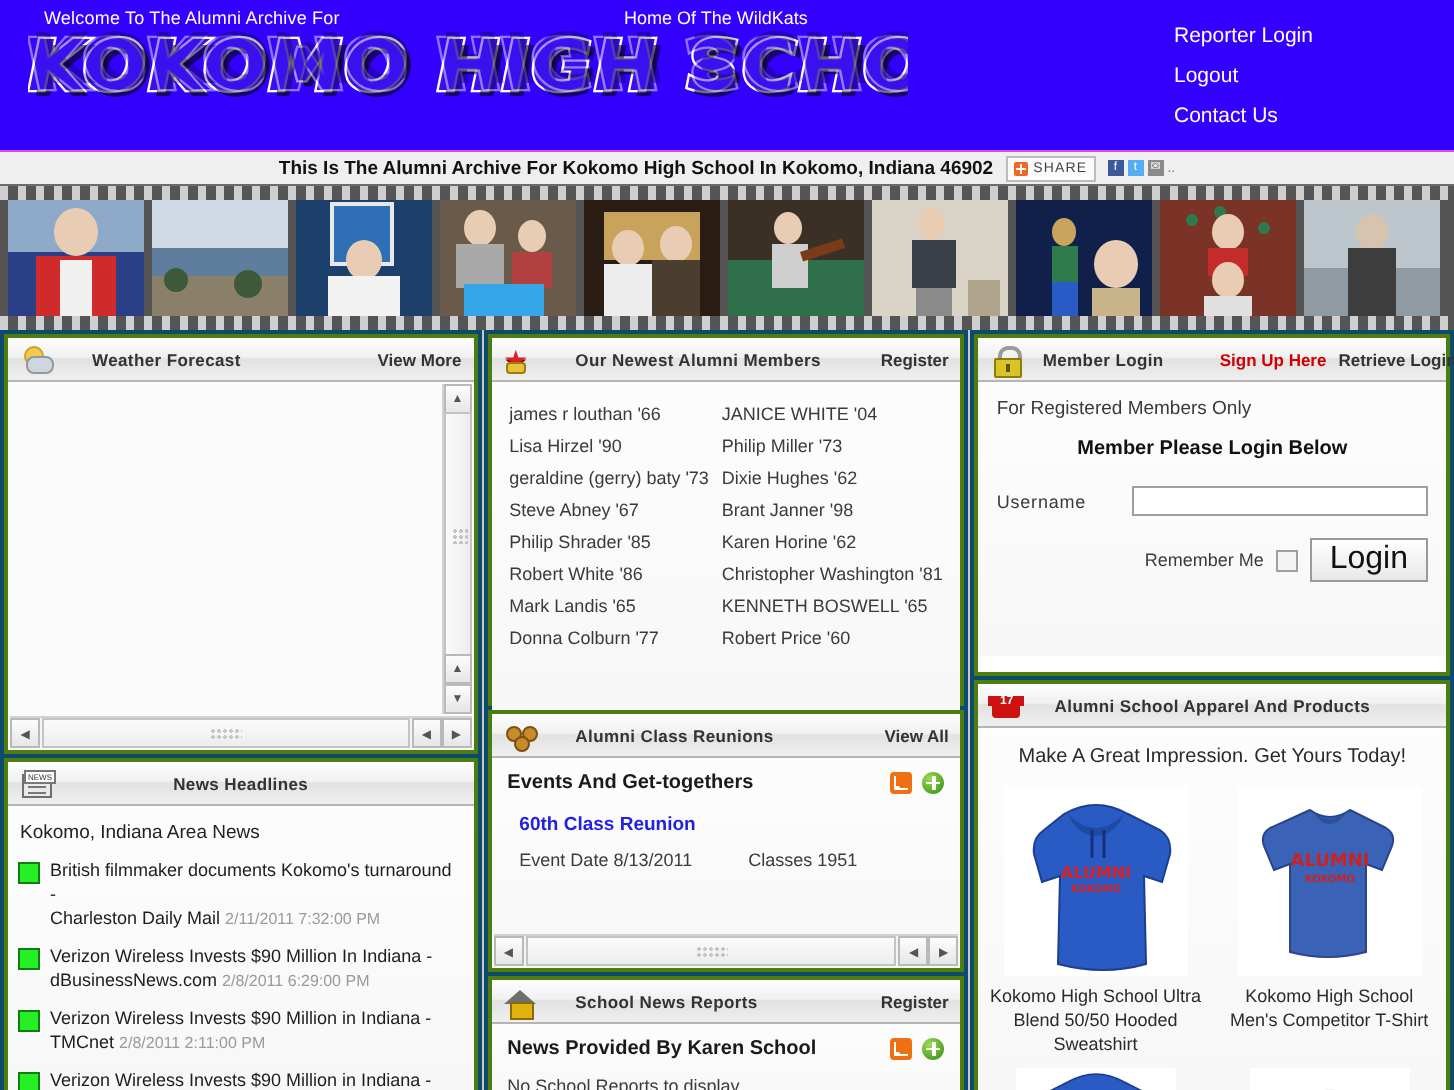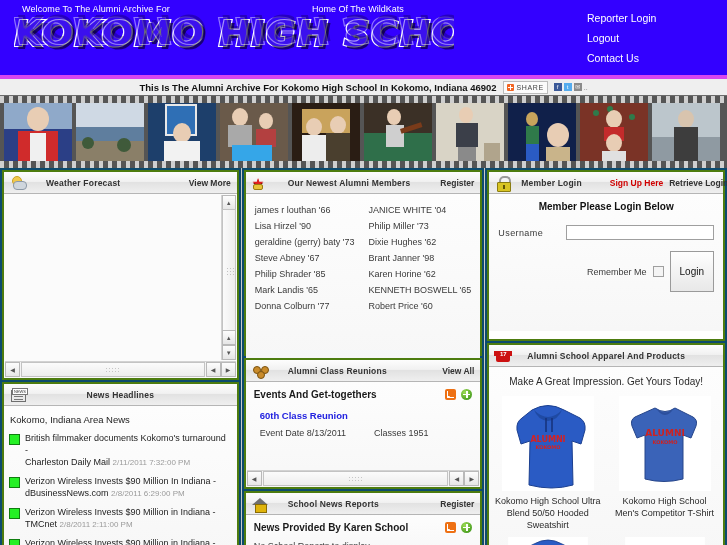--- a/index.html
+++ b/index.html
@@ -30,21 +30,21 @@
     transform:scaleX(1.06);transform-origin:left center;
   }
   .logo-refl{
     margin-top:-4px;
     transform:scaleY(-1) scaleX(1.06);transform-origin:left top;
     opacity:.45;
     filter:blur(.2px);
   }
 
   
-  .tagbar{position:relative;width:727px;height:16px;background:#efefef;border-top:4px solid #d946ef;border-bottom:1px solid #6b6b6b;}
+  .tagbar{position:relative;width:727px;height:16px;background:#efefef;border-top:1px solid #d946ef;border-bottom:1px solid #6b6b6b;}
   .tagbar-inner{display:flex;align-items:center;justify-content:center;height:16px;gap:6px;}
   .tagline{font-size:9.5px;font-weight:bold;color:#111;}
   .share-btn{display:inline-flex;align-items:center;gap:3px;border:1px solid #bcbcbc;background:#fbfbfb;height:11px;padding:0 3px;}
   .share-sq{width:7px;height:7px;background:#f26522;border-radius:1px;display:inline-block;position:relative;}
   .share-sq:before{content:"";position:absolute;left:3px;top:1px;width:1px;height:5px;background:#fff;}
   .share-sq:after{content:"";position:absolute;left:1px;top:3px;width:5px;height:1px;background:#fff;}
   .share-lbl{font-size:7px;letter-spacing:.6px;color:#444;}
   .soc{display:inline-flex;gap:2px;align-items:center;}
   .soc i{width:8px;height:8px;display:inline-block;font-style:normal;font-size:6px;line-height:8px;text-align:center;color:#fff;}
   .soc .fb{background:#3b5998;}
@@ -137,21 +137,21 @@
   
   .login-body{padding:7px 9px 9px 9px;}
   .login-sub{font-size:9.5px;color:#3a3a3a;margin:1px 0 9px 0;}
   .login-hdline{font-size:10px;font-weight:bold;color:#111;text-align:center;margin-bottom:13px;}
   .frow{display:flex;align-items:center;margin-bottom:9px;}
   .frow label{width:68px;font-size:9px;color:#3a3a3a;letter-spacing:.4px;}
   .frow input{flex:1;height:13px;border:1px solid #9f9f9f;background:#fff;font-size:9px;padding:0 3px;outline:none;}
   .frow2{display:flex;align-items:center;justify-content:flex-end;gap:6px;margin-top:11px;}
   .frow2 .rm{font-size:9px;color:#3a3a3a;}
   .cb{width:9px;height:9px;border:1px solid #9f9f9f;background:#f4f4f4;display:inline-block;}
-  .btn-login{border:1px solid #9a9a9a;background:linear-gradient(#fefefe,#e8e8e8);font-size:10px;padding:14px 9px;color:#111;cursor:pointer;font-family:inherit;}
+  .btn-login{border:1px solid #9a9a9a;background:linear-gradient(#fefefe,#e8e8e8);font-size:16px;padding:1px 9px;color:#111;cursor:pointer;font-family:inherit;}
 
   
   .ev-hd{display:flex;align-items:center;padding:7px 8px 4px 8px;}
   .ev-hd .t{flex:1;font-size:10px;font-weight:bold;color:#1a1a1a;}
   .rss{width:11px;height:11px;background:#ee7013;border-radius:2px;position:relative;display:inline-block;}
   .rss:before{content:"";position:absolute;left:2px;bottom:2px;width:2.5px;height:2.5px;border-radius:50%;background:#fff;}
   .rss:after{content:"";position:absolute;left:2px;bottom:2px;width:6px;height:6px;border:1.5px solid #fff;border-radius:0 0 0 1px;border-top:none;border-right:none;
     transform:rotate(0deg);}
   .plus{width:11px;height:11px;border-radius:50%;background:radial-gradient(circle at 35% 30%,#9ddb54,#2e8b0f);position:relative;display:inline-block;}
   .plus:before{content:"";position:absolute;left:5px;top:2px;width:1.5px;height:7px;background:#fff;}
@@ -404,20 +404,24 @@
                 </tr>
             <tr>
                   <td class="c1">Steve Abney '67</td>
                   <td>Brant Janner '98</td>
                 </tr>
             <tr>
                   <td class="c1">Philip Shrader '85</td>
                   <td>Karen Horine '62</td>
                 </tr>
             <tr>
+                  <td class="c1">Robert White '86</td>
+                  <td>Christopher Washington '81</td>
+                </tr>
+            <tr>
                   <td class="c1">Mark Landis '65</td>
                   <td>KENNETH BOSWELL '65</td>
                 </tr>
             <tr>
                   <td class="c1">Donna Colburn '77</td>
                   <td>Robert Price '60</td>
                 </tr>
           </tbody>
             </table>
         </div>
@@ -484,20 +488,21 @@
         <div class="panel-hd">
           <span class="ic ic-lock">
               <span class="shk"></span>
               <span class="bdy"></span>
             </span>
           <span class="ttl" style="flex:0 0 auto;padding-left:4px;">Member Login</span>
           <a class="act red" href="#" style="margin-left:22px;">Sign Up Here</a>
           <a class="act" href="#" style="margin-left:auto;">Retrieve Login</a>
         </div>
         <div class="panel-body paper login-body" style="height:137px;box-sizing:border-box;">
+          <div class="login-sub">For Registered Members Only</div>
           <div class="login-hdline">Member Please Login Below</div>
           <div class="frow">
             <label>Username</label>
             <input type="text" value="" style="">
           </div>
           <div class="frow2">
             <span class="rm">Remember Me</span>
             <span class="cb"></span>
             <button class="btn-login">Login</button>
           </div>

